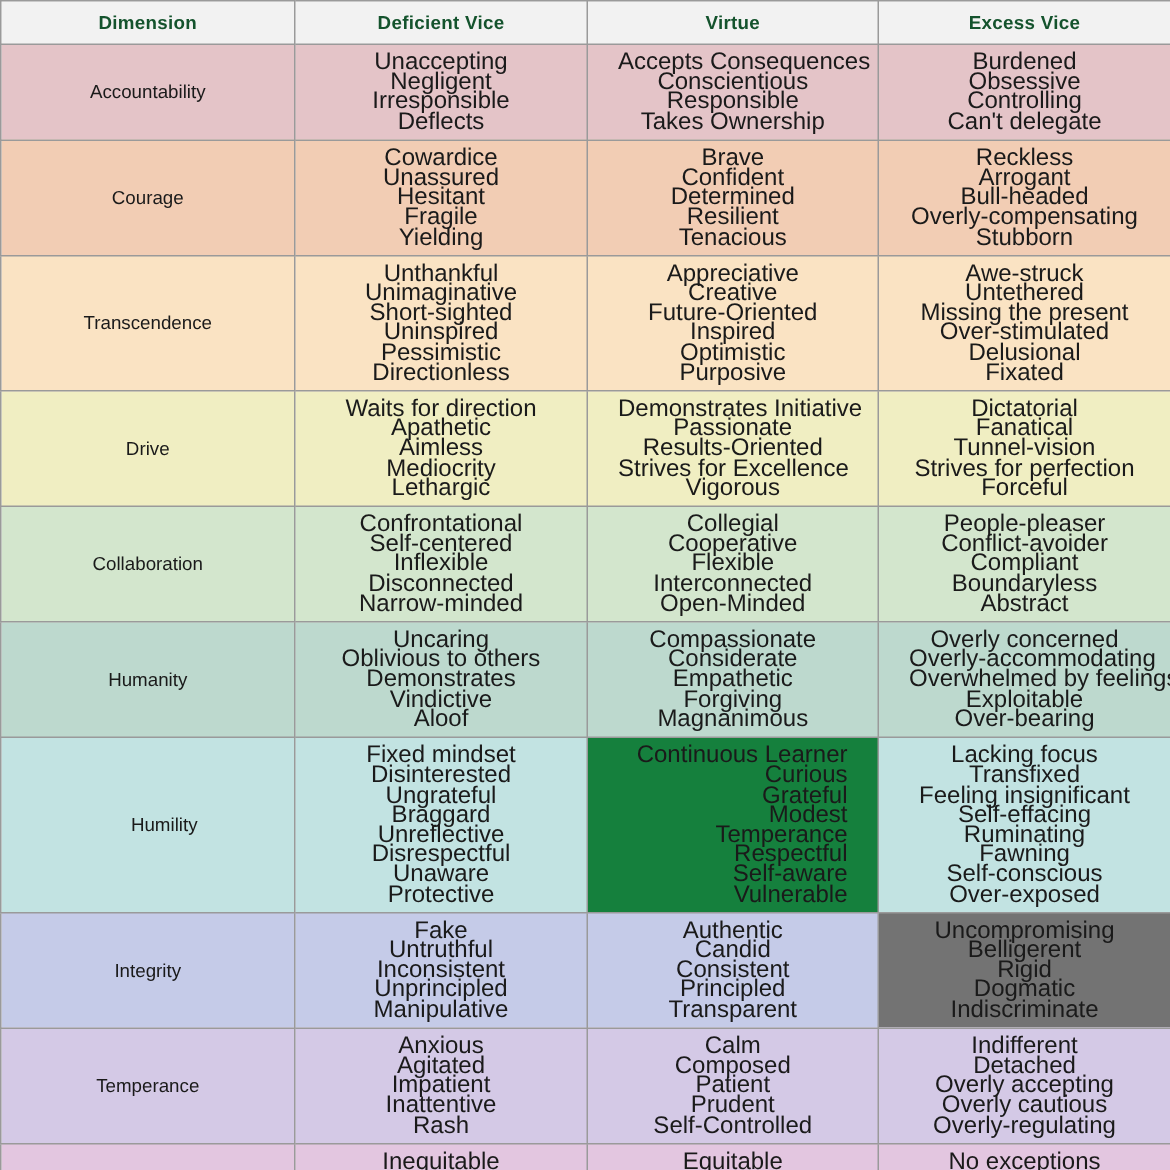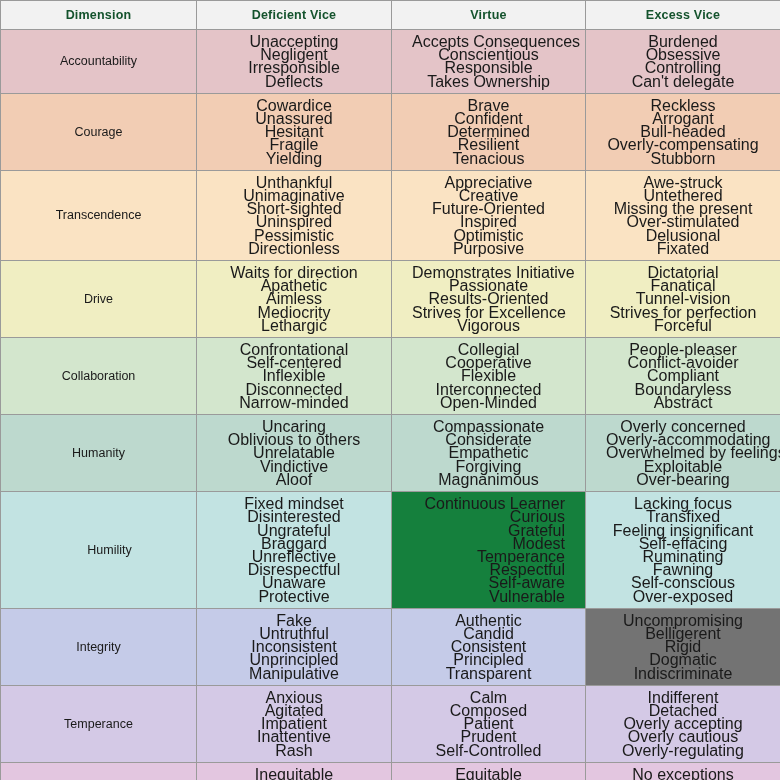--- a/index.html
+++ b/index.html
@@ -188,21 +188,21 @@
             <span class="line">Compliant</span>
             <span class="line">Boundaryless</span>
             <span class="line">Abstract</span>
           </td>
         </tr>
         <tr>
           <td class="dim" style="background: rgb(189, 217, 206);"><span>Humanity</span></td>
           <td class="cell" style="background: rgb(189, 217, 206);">
             <span class="line">Uncaring</span>
             <span class="line">Oblivious to others</span>
-            <span class="line">Unrelatable</span>
+            <span class="line">Demonstrates</span>
             <span class="line">Vindictive</span>
             <span class="line">Aloof</span>
           </td>
           <td class="cell" style="background: rgb(189, 217, 206);">
             <span class="line">Compassionate</span>
             <span class="line">Considerate</span>
             <span class="line">Empathetic</span>
             <span class="line">Forgiving</span>
             <span class="line">Magnanimous</span>
           </td>

